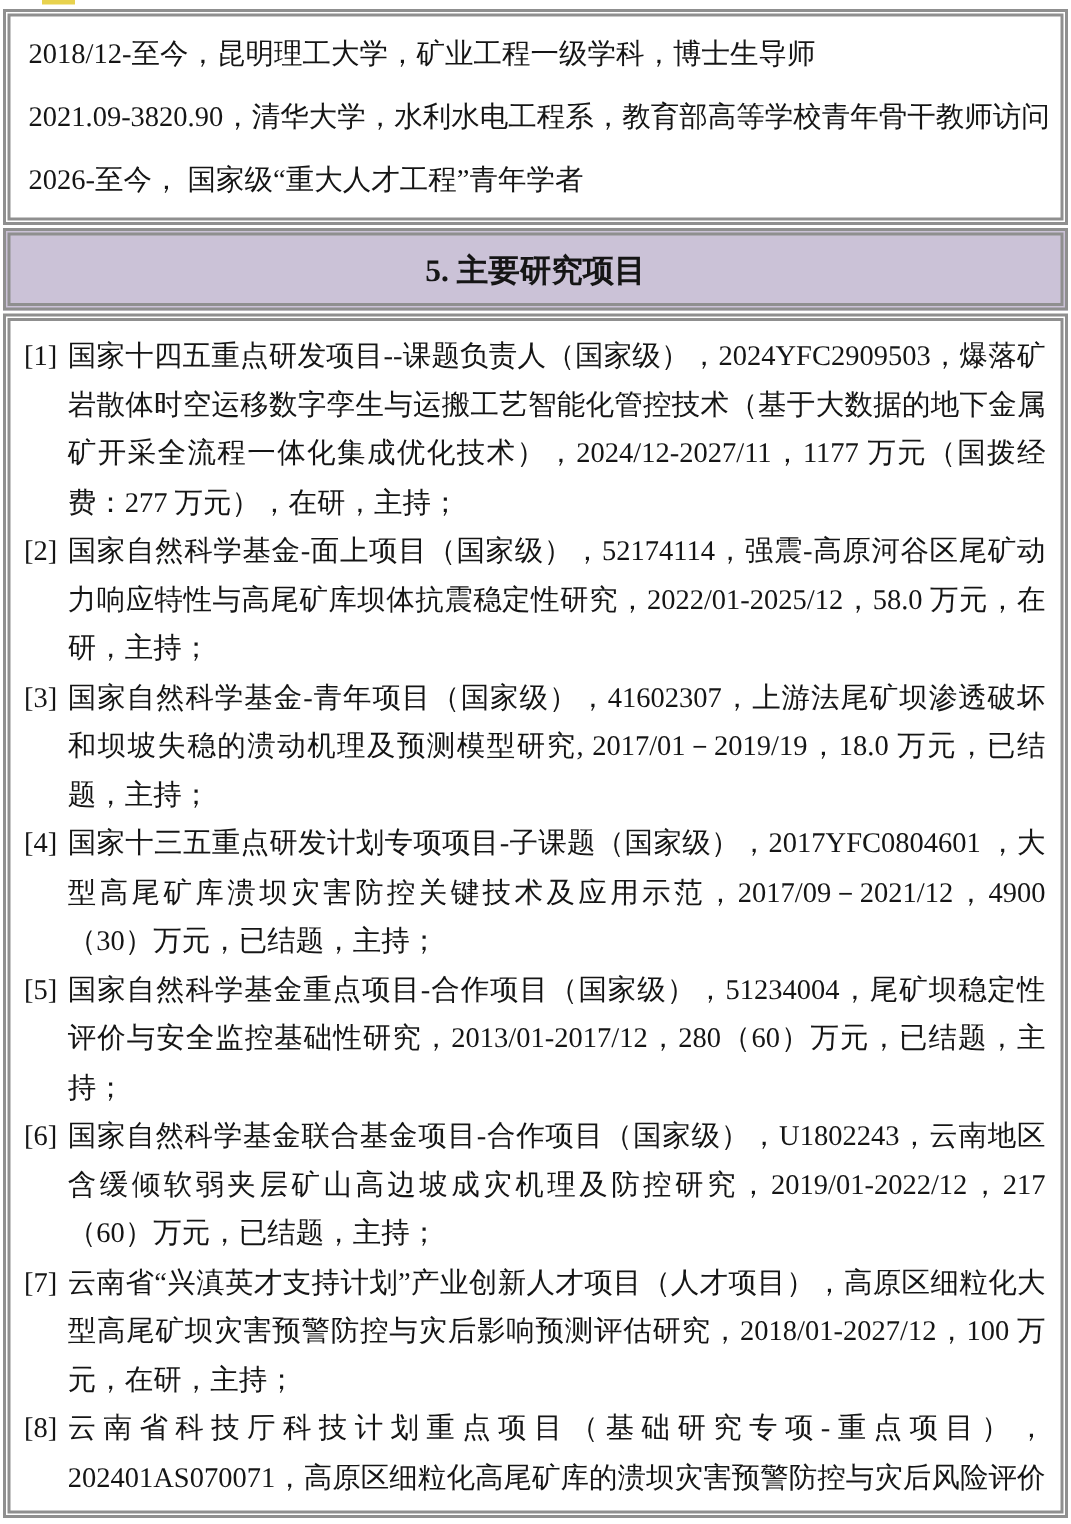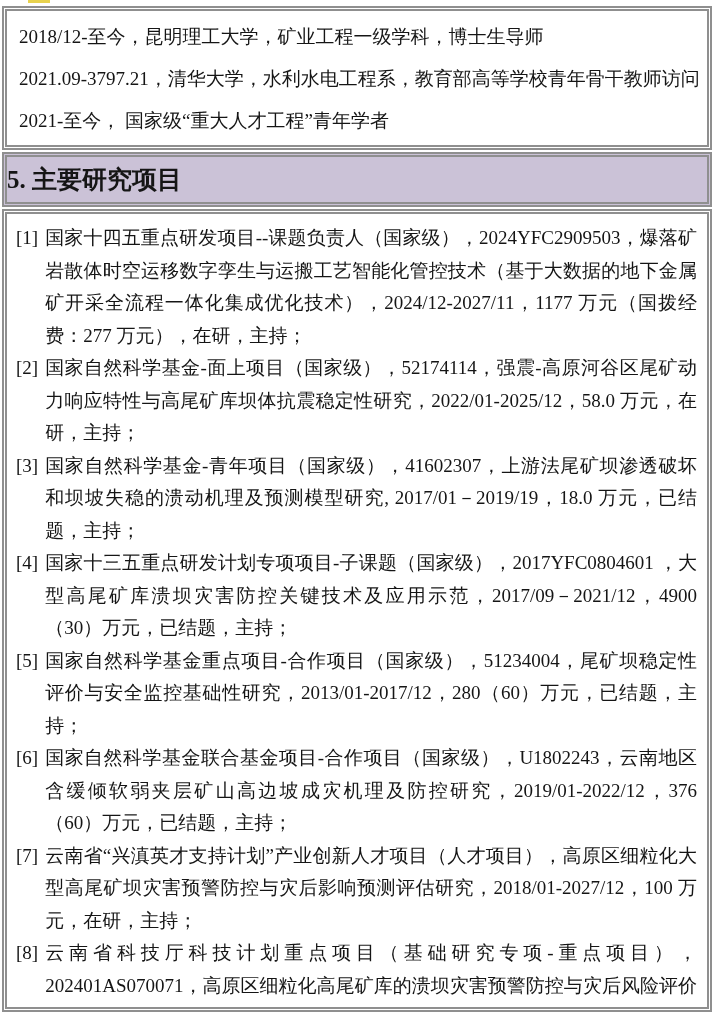--- a/index.html
+++ b/index.html
@@ -36,24 +36,24 @@
   }
   .career-line {
     font-size: 19px;
     line-height: 42px;
     white-space: nowrap;
     overflow: hidden;
   }
   .sec-banner {
     flex: 0 0 auto;
     background: #cbc2d7;
-    text-align: left;
+    text-align: center;
     padding: 9px 0 8px 0;
     font-weight: bold;
-    font-size: 25px;
+    font-size: 21px;
     line-height: 28px;
   }
   .sec-projects {
     flex: 1 1 auto;
     padding: 8px 10px 2px 9px;
     overflow: hidden;
   }
   .item {
     display: flex;
     font-size: 19px;
@@ -73,22 +73,22 @@
 </head>
 <body>
 
 <div class="page">
   <div class="artifact"></div>
   <div class="doc">
 
     <section class="sec sec-top">
       <div>
           <div class="career-line">2018/12-至今，昆明理工大学，矿业工程一级学科，博士生导师</div>
-          <div class="career-line">2021.09-3797.21，清华大学，水利水电工程系，教育部高等学校青年骨干教师访问</div>
-          <div class="career-line">2021-至今， 国家级“重大人才工程”青年学者</div>
+          <div class="career-line">2021.09-3820.90，清华大学，水利水电工程系，教育部高等学校青年骨干教师访问</div>
+          <div class="career-line">2026-至今， 国家级“重大人才工程”青年学者</div>
         </div>
     </section>
 
     <section class="sec sec-banner">
       <span>5. 主要研究项目</span>
     </section>
 
     <section class="sec sec-projects">
       <div>
           <div class="item">
@@ -106,21 +106,21 @@
           <div class="item">
             <span class="item-marker">[4]</span>
             <span class="item-text">国家十三五重点研发计划专项项目-子课题（国家级），2017YFC0804601 ，大型高尾矿库溃坝灾害防控关键技术及应用示范，2017/09－2021/12，4900（30）万元，已结题，主持；</span>
           </div>
           <div class="item">
             <span class="item-marker">[5]</span>
             <span class="item-text">国家自然科学基金重点项目-合作项目（国家级），51234004，尾矿坝稳定性评价与安全监控基础性研究，2013/01-2017/12，280（60）万元，已结题，主持；</span>
           </div>
           <div class="item">
             <span class="item-marker">[6]</span>
-            <span class="item-text">国家自然科学基金联合基金项目-合作项目（国家级），U1802243，云南地区含缓倾软弱夹层矿山高边坡成灾机理及防控研究，2019/01-2022/12，376（60）万元，已结题，主持；</span>
+            <span class="item-text">国家自然科学基金联合基金项目-合作项目（国家级），U1802243，云南地区含缓倾软弱夹层矿山高边坡成灾机理及防控研究，2019/01-2022/12，217（60）万元，已结题，主持；</span>
           </div>
           <div class="item">
             <span class="item-marker">[7]</span>
             <span class="item-text">云南省“兴滇英才支持计划”产业创新人才项目（人才项目），高原区细粒化大型高尾矿坝灾害预警防控与灾后影响预测评估研究，2018/01-2027/12，100 万元，在研，主持；</span>
           </div>
           <div class="item">
             <span class="item-marker">[8]</span>
             <span class="item-text">云南省科技厅科技计划重点项目（基础研究专项-重点项目），202401AS070071，高原区细粒化高尾矿库的溃坝灾害预警防控与灾后风险评价研究，2024/03－2027/02，50 万元，在研，主持；</span>
           </div>
         </div>

